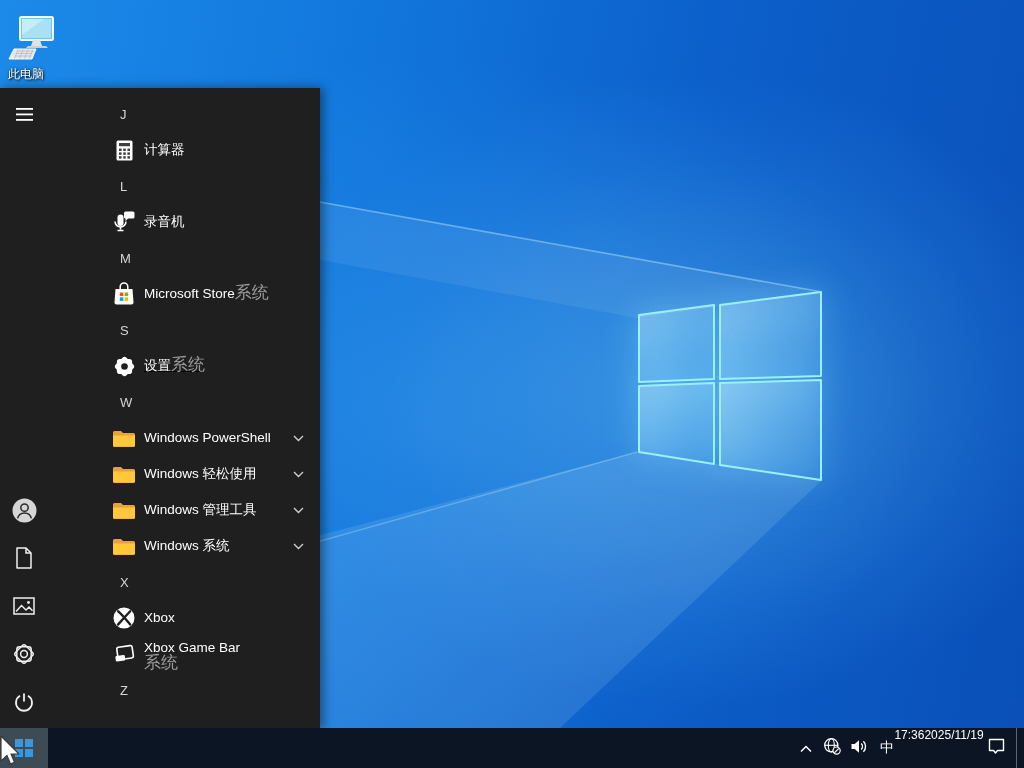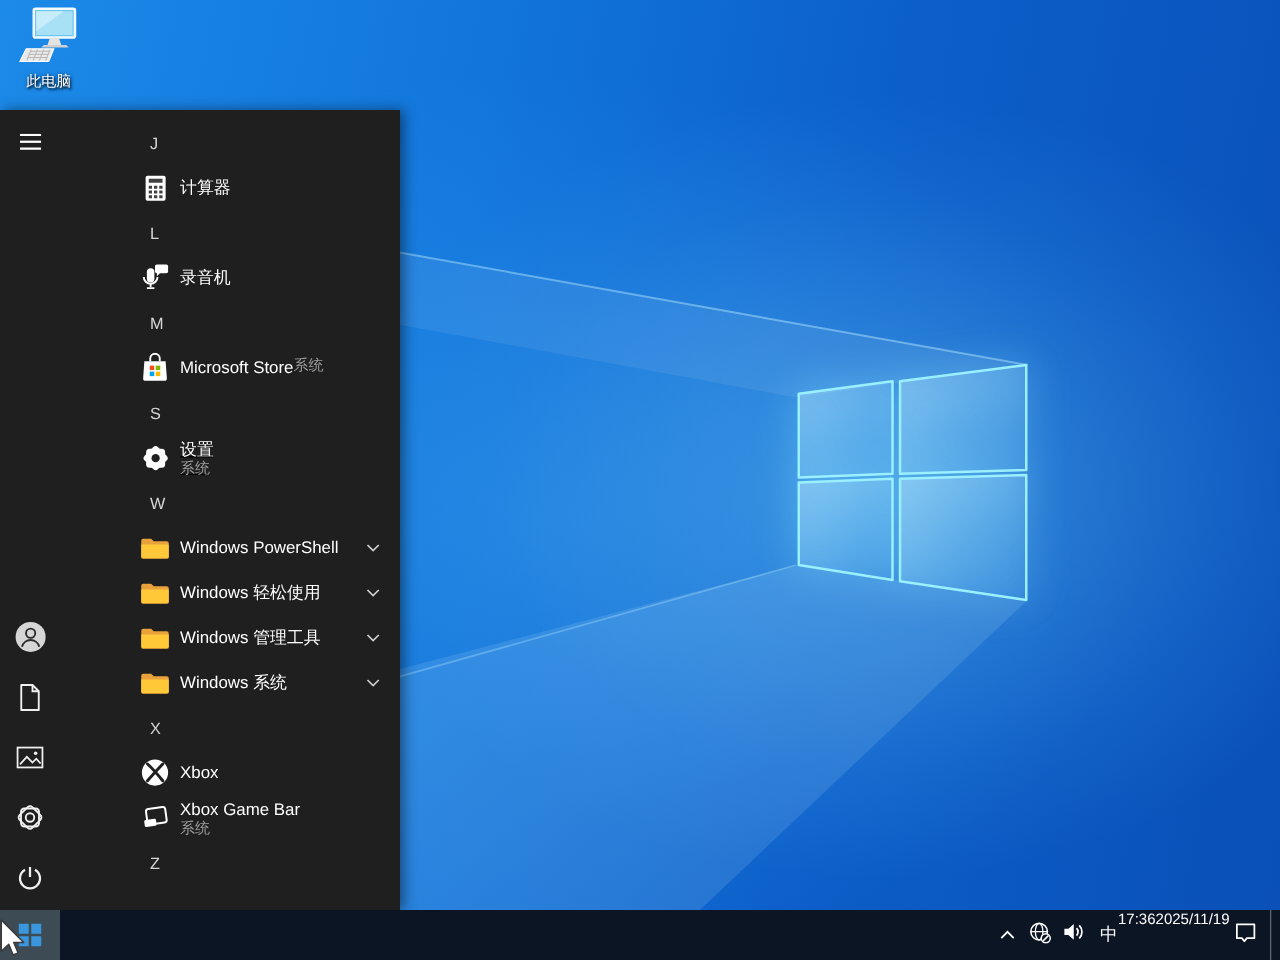--- a/index.html
+++ b/index.html
@@ -11,42 +11,42 @@
   .wallpaper { position:absolute; left:0; top:0; width:1024px; height:728px;
     background:
       radial-gradient(ellipse 560px 420px at 700px 390px, rgba(120,215,255,0.38), rgba(70,170,245,0.12) 55%, rgba(0,0,0,0) 75%),
       radial-gradient(ellipse 700px 520px at 430px 420px, rgba(90,190,250,0.22), rgba(0,0,0,0) 70%),
       linear-gradient(100deg, #1c8ae8 0%, #1175dc 35%, #0c5ec9 65%, #0a50b8 100%);
   }
   .wallpaper svg { position:absolute; left:0; top:0; }
   .logo-panes { filter: drop-shadow(0 0 16px rgba(140,230,255,0.85)); }
 
   
-  .desktop-icon { position:absolute; left:8px; top:5px; width:62px; z-index:2;
-    display:flex; flex-direction:column; align-items:center; }
+  .desktop-icon { position:absolute; left:8px; top:15px; width:62px; z-index:2;
+    display:flex; flex-direction:column; align-items:flex-start; }
   .desktop-icon .label { margin-top:1px; font-size:12px; color:#fff;
     text-shadow:1px 1px 2px rgba(0,0,0,0.9), 0 0 3px rgba(0,0,0,0.6); white-space:nowrap; }
 
   
   .start-menu { position:absolute; left:0; top:88px; width:320px; height:640px;
     background:#1f1f1f; z-index:10; display:flex;
     box-shadow:3px 0 10px rgba(0,0,0,0.45); }
   .rail { width:48px; position:relative; flex:none; }
   .rail-item { width:48px; height:48px; display:flex; align-items:center; justify-content:center; }
   .rail-top { position:absolute; top:4px; left:0; }
   .rail-bottom { position:absolute; bottom:0; left:0; }
 
   .app-list { flex:1 1 auto; padding-top:8px; overflow:hidden; }
   .row { height:36px; position:relative; display:flex; align-items:center; }
   .row-letter { padding-left:72px; font-size:13px; color:#d6d6d6; }
   .row-app { padding-left:96px; }
   .app-icon { position:absolute; left:64px; top:50%; transform:translateY(-50%);
     width:24px; height:24px; display:flex; align-items:center; justify-content:center; }
   .row-label { font-size:13.5px; color:#fff; line-height:16px; white-space:nowrap; }
-  .row-sub { font-size:12px; color:#9c9c9c; line-height:13px; }
+  .row-sub { font-size:17px; color:#9c9c9c; line-height:13px; }
   .chevron { position:absolute; right:16px; top:50%; transform:translateY(-50%);
     width:12px; height:8px; display:flex; align-items:center; justify-content:center; }
 
   
   .taskbar { position:absolute; left:0; bottom:0; width:1024px; height:40px;
     background:#0c1524; z-index:20; display:flex; align-items:stretch; }
   .start-button { width:48px; height:40px; background:#3d4b55;
     display:flex; align-items:center; justify-content:center; flex:none; }
   .win-grid { display:grid; grid-template-columns:8px 8px; grid-template-rows:8px 8px; gap:2px; }
   .win-grid div { background:#3a97dd; }
@@ -238,21 +238,21 @@
       <div class="row row-app">
         <span class="app-icon">
           <svg width="23" height="23" viewBox="0 0 23 23">
             <g transform="translate(11.5,11.5)">
               <rect x="-7.6" y="-7.6" width="15.2" height="15.2" rx="2.8" fill="#fff"></rect>
               <rect x="-7.6" y="-7.6" width="15.2" height="15.2" rx="2.8" fill="#fff" transform="rotate(45)"></rect>
               <circle r="3.3" fill="#1f1f1f"></circle>
             </g>
           </svg>
         </span>
-        <span style="display:flex;flex-direction:column;text-decoration:underline;">
+        <span style="display:flex;flex-direction:row;text-decoration:underline;">
           <span class="row-label">设置</span>
           <span class="row-sub">系统</span>
         </span>
       </div>
 
       <div class="row row-letter">
         <span>W</span>
       </div>
 
       <div class="row row-app">

